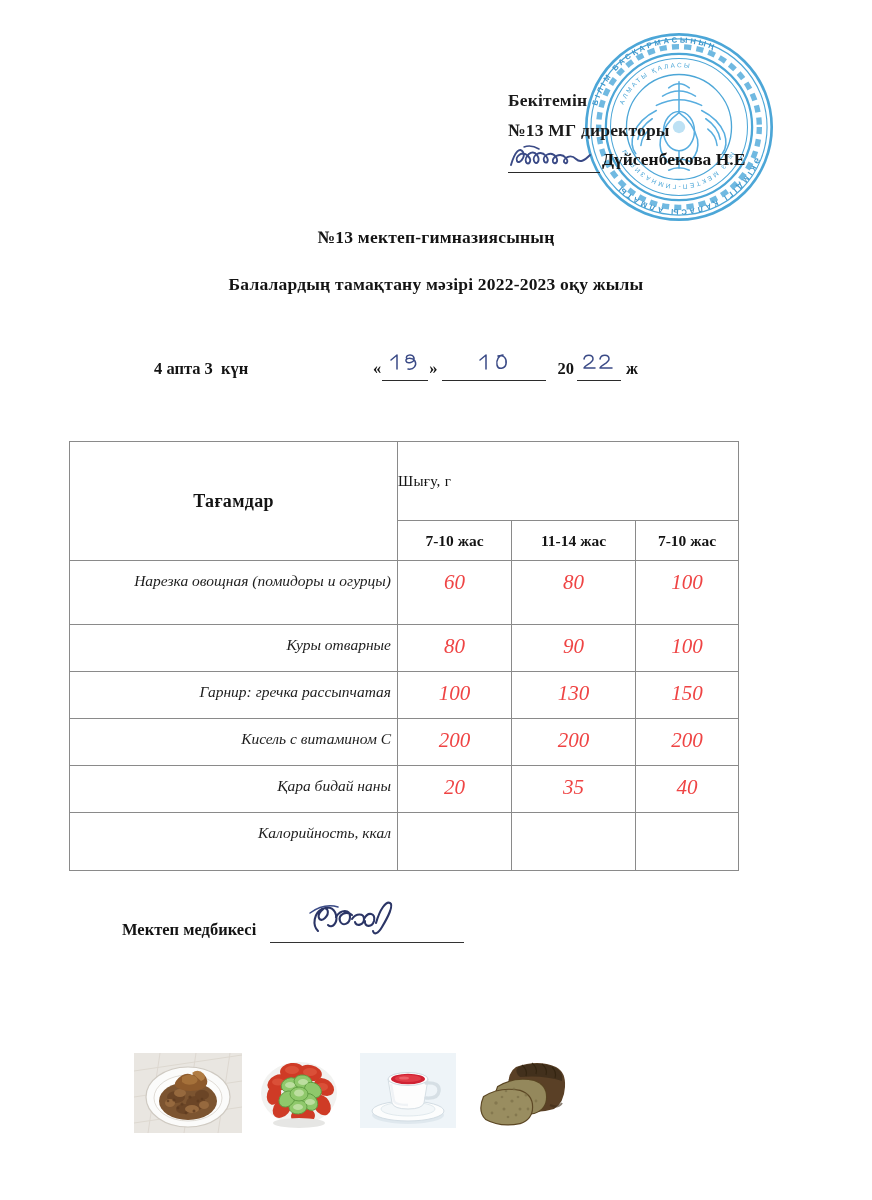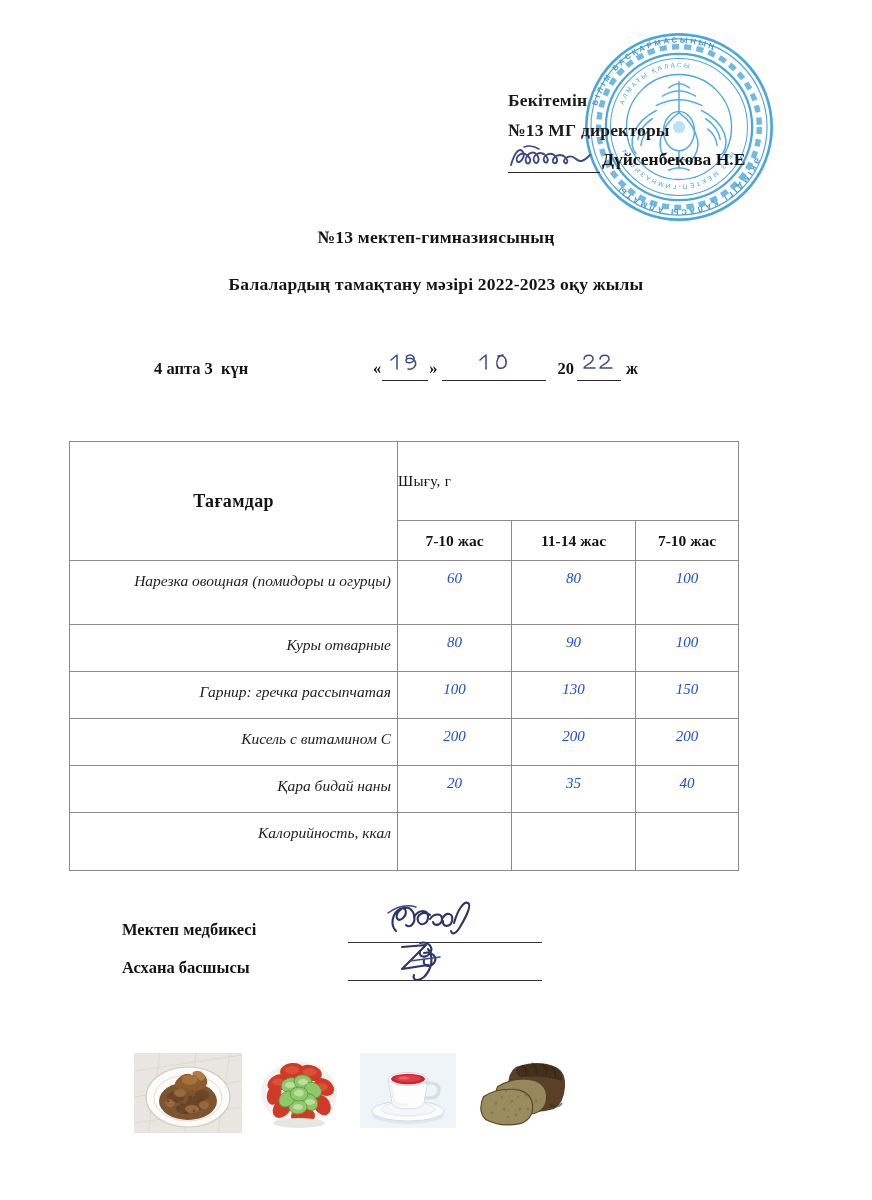--- a/index.html
+++ b/index.html
@@ -178,42 +178,41 @@
   td.dish-cell {
     font-style: italic;
     font-size: 15.5px;
     line-height: 23px;
     padding: 8px 6px 8px 10px;
     color: #1d1d1d;
     text-align: right;
   }
   td.num-cell {
     font-style: italic;
-    font-size: 15px;
+    font-size: 21px;
     text-align: center;
     padding-top: 9px;
-    color: #1d4ed8;
+    color: #ef4444;
   }
   tr.r-tall td { height: 64px; }
   tr.r-norm td { height: 47px; }
   tr.r-last td { height: 58px; }
 
   
   .signatures {
     position: absolute;
     left: 122px;
     top: 905px;
     width: 420px;
   }
   .sig-row {
     display: flex;
     align-items: flex-end;
     height: 38px;
     white-space: nowrap;
-    justify-content: space-between;
   }
   .sig-label {
     font-weight: bold;
     font-size: 16.5px;
     line-height: 26px;
     padding-right: 14px;
   }
   .sig-rule {
     position: relative;
     width: 194px;
@@ -413,32 +412,20 @@
       <svg width="130" height="44" viewBox="0 0 130 44">
         <path class="ink-dark" d="M38 34 C32 28, 34 16, 42 12 C48 9, 50 16, 45 21 C40 26, 36 20, 41 14 C46 8, 54 10, 56 18 C58 26, 52 32, 48 28"></path>
         <path class="ink-dark" d="M56 20 C61 12, 70 12, 70 20 C70 27, 62 30, 60 24 C58 18, 66 13, 72 18"></path>
         <path class="ink-dark" d="M72 22 C76 16, 84 16, 84 22 C84 28, 76 30, 75 25"></path>
         <path class="ink-dark" d="M84 22 C88 14, 96 16, 94 24 C92 31, 84 30, 85 24"></path>
         <path class="ink-dark" d="M96 26 C100 12, 106 4, 110 6 C114 8, 108 20, 102 30 C98 37, 94 38, 93 34"></path>
         <path class="ink-thin" d="M30 16 Q44 6 58 10"></path>
       </svg>
     </span>
   </div>
-  <div class="sig-row">
-    <span class="sig-label">Асхана басшысы</span>
-    <span class="sig-rule">
-      <svg width="130" height="48" viewBox="0 0 130 48">
-        <path class="ink-dark" d="M44 12 L68 10 L44 34 L70 30"></path>
-        <path class="ink-dark" d="M62 8 C70 6, 76 12, 72 18 C68 24, 60 22, 62 16"></path>
-        <path class="ink-dark" d="M66 18 C74 16, 80 22, 76 28 C72 33, 64 31, 66 25"></path>
-        <path class="ink-dark" d="M70 14 C76 22, 74 34, 66 42 C60 47, 54 45, 56 40"></path>
-        <path class="ink-thin" d="M52 26 L82 22"></path>
-      </svg>
-    </span>
-  </div>
 </div>
 
 <div class="photo-strip">
 
   <div class="photo p1">
     <svg width="108" height="80" viewBox="0 0 108 80">
       <rect width="108" height="80" fill="#e9e6e1"></rect>
       <g stroke="#ddd8d0" stroke-width="1">
         <path d="M0 18 L108 2"></path>
           <path d="M0 44 L108 28"></path>

